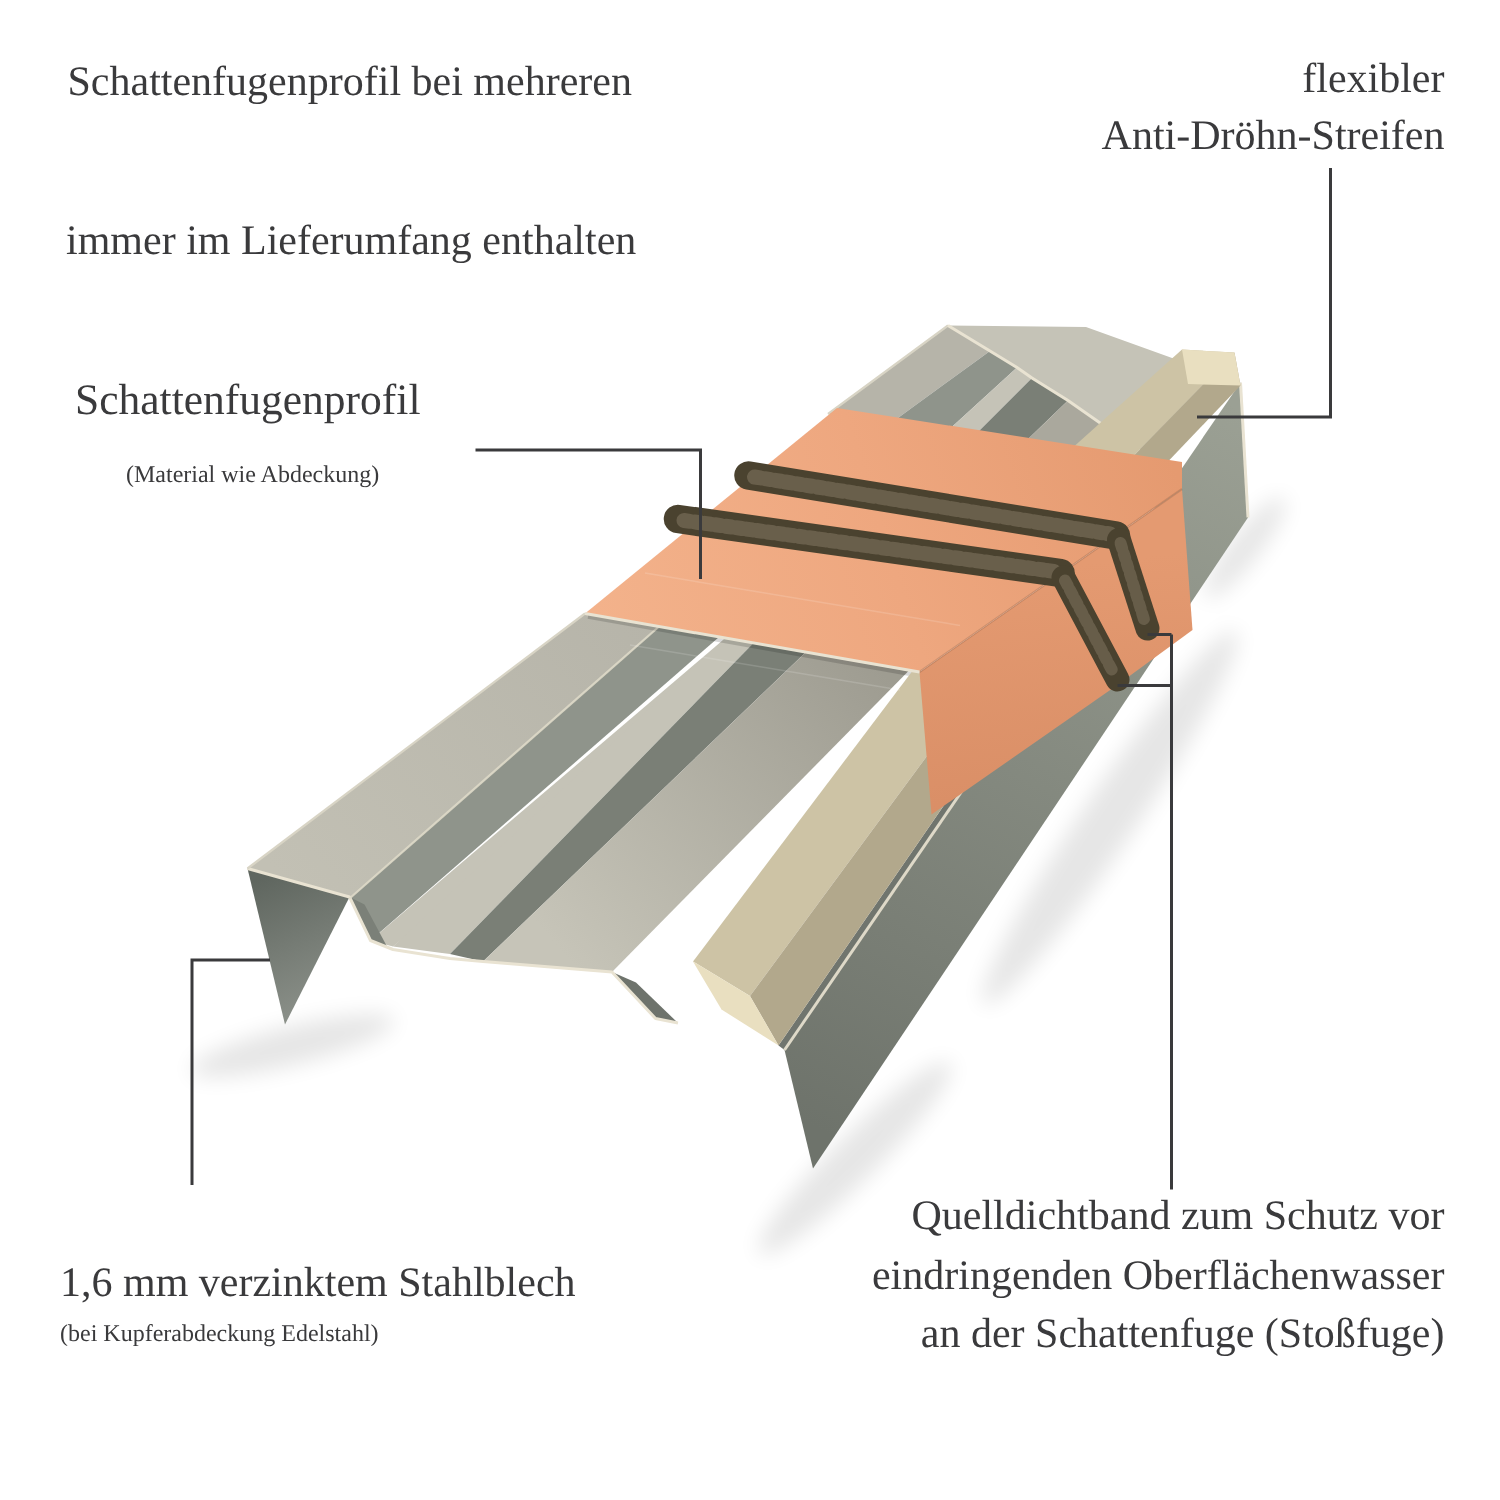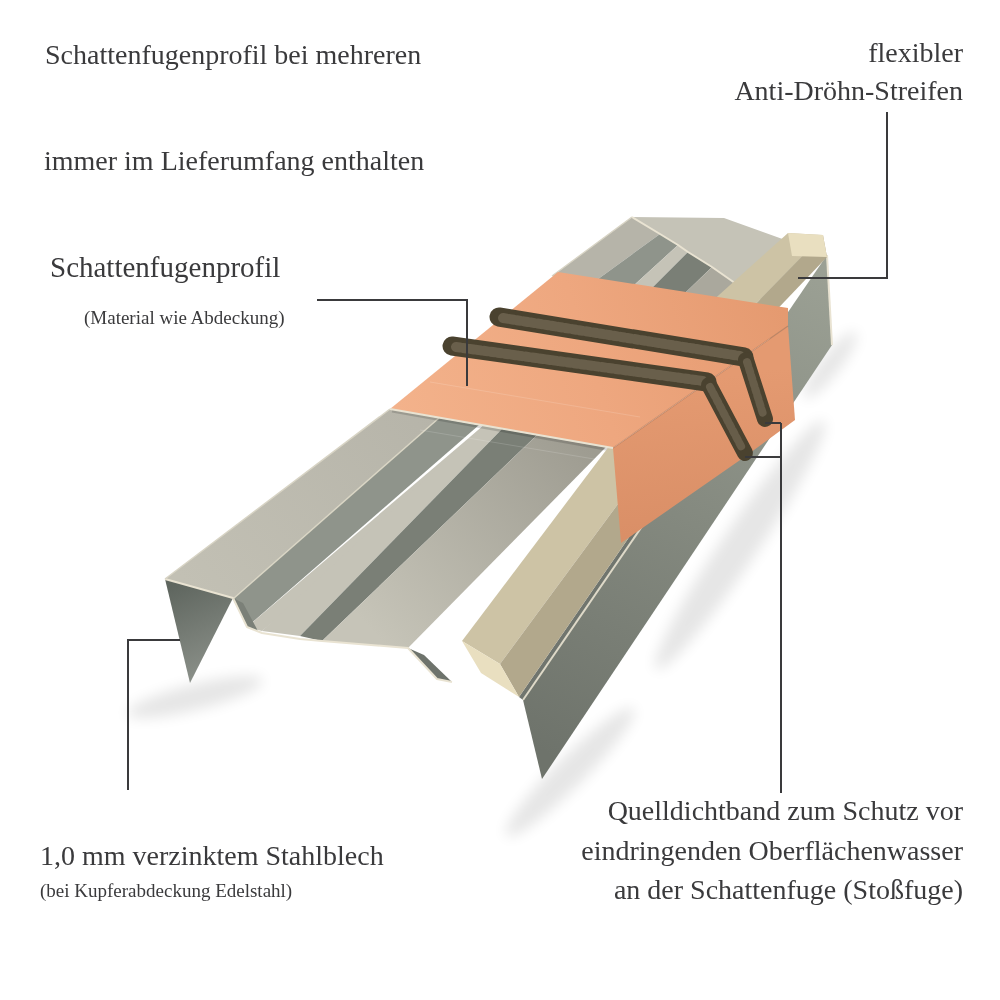--- a/index.html
+++ b/index.html
@@ -1,21 +1,21 @@
 <!DOCTYPE html>
 <html style="--background: #ffffff; --text: #3a3a3c; --leader-line: #3a3a3c; --copper: #eea77f; --copper-shade: #d98e66; --sealing-band: #4a422f; --sealing-band-light: #6e6450; --foam-strip-top: #cdc3a5; --foam-strip-side: #b2a88c; --foam-strip-face: #e9dfc0; --metal-light: #b6b4a9; --metal-mid: #8f948b; --metal-ridge: #c5c3b7; --metal-dark: #7a7f76; --metal-valley: #aaa89d; --sheet-edge: #e9e3d2;"><head>
 <meta charset="utf-8">
 <style>
   html,body{margin:0;padding:0;background:#fff;}
   #stage{position:relative;width:1000px;height:1000px;background:var(--background,#fff);
          font-family:Liberation Serif, serif;color:var(--text,#3a3a3c);overflow:hidden;}
   #scene{position:absolute;left:0;top:0;width:1000px;height:1000px;}
   .txt{position:absolute;white-space:nowrap;line-height:1.08;}
   .t-small{font-size:28px;}
-  .t-tiny{font-size:19px;}
+  .t-tiny{font-size:16px;}
   .t-big{font-size:57px;letter-spacing:-1px;}
   .t-mid{font-size:29px;}
   .right{text-align:left;}
 </style>
 </head>
 <body>
 
 <div id="stage">
 
   <svg id="scene" viewBox="0 0 1000 1000" xmlns="http://www.w3.org/2000/svg">
@@ -141,20 +141,20 @@
 
   <div class="txt t-small" style="left:45px;top:40px;">Schattenfugenprofil bei mehreren</div>
   <div class="txt t-small" style="left:44px;top:146px;">immer im Lieferumfang enthalten</div>
 
   <div class="txt t-small right" style="right:37px;top:38px;">flexibler</div>
   <div class="txt t-small right" style="right:37px;top:76px;">Anti-Dröhn-Streifen</div>
 
   <div class="txt t-mid" style="left:50px;top:252px;">Schattenfugenprofil</div>
   <div class="txt t-tiny" style="left:84px;top:308px;">(Material wie Abdeckung)</div>
 
-  <div class="txt t-small" style="left:40px;top:841px;">1,0 mm verzinktem Stahlblech</div>
+  <div class="txt t-small" style="left:40px;top:841px;">1,6 mm verzinktem Stahlblech</div>
   <div class="txt t-tiny" style="left:40px;top:881px;">(bei Kupferabdeckung Edelstahl)</div>
 
   <div class="txt t-small right" style="right:37px;top:836px;">eindringenden Oberflächenwasser</div>
   <div class="txt t-small right" style="right:37px;top:796px;">Quelldichtband zum Schutz vor</div>
   <div class="txt t-small right" style="right:37px;top:875px;">an der Schattenfuge (Stoßfuge)</div>
 
 </div>
 
 </body></html>

